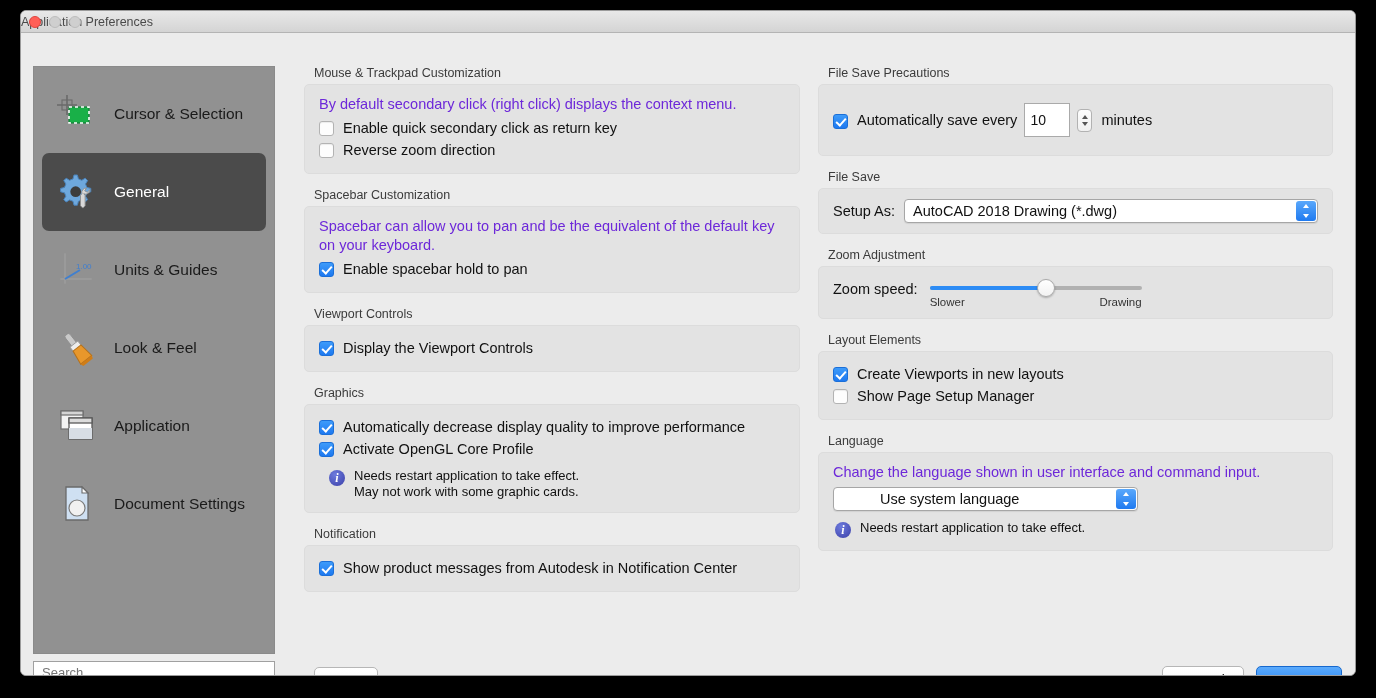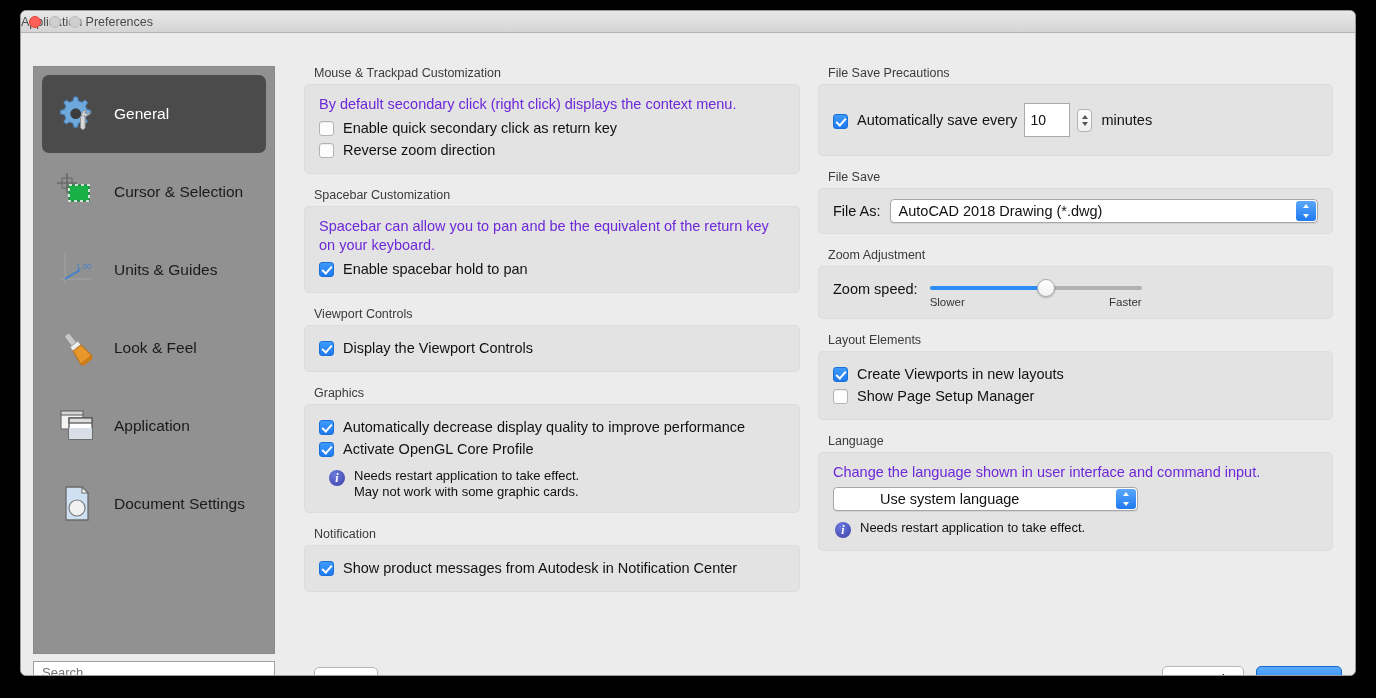--- a/index.html
+++ b/index.html
@@ -309,53 +309,53 @@
       <div class="tl tl-close"></div>
       <div class="tl tl-min"></div>
       <div class="tl tl-zoom"></div>
     </div>
     <div id="title-text">Application Preferences</div>
   </div>
 
   <div id="content">
 
     <div id="sidebar">
-
-      <div class="side-item selected">
-        <span class="side-icon">
-          <svg width="42" height="42" viewBox="0 0 42 42">
-            <g transform="translate(3,4)">
-              <path d="M15 0 l3.4 0 1 3.9 3.4 1.4 3.4-2.1 2.4 2.4 -2.1 3.4 1.4 3.4 3.9 1 0 3.4 -3.9 1 -1.4 3.4 2.1 3.4 -2.4 2.4 -3.4-2.1 -3.4 1.4 -1 3.9 -3.4 0 -1-3.9 -3.4-1.4 -3.4 2.1 -2.4-2.4 2.1-3.4 -1.4-3.4 -3.9-1 0-3.4 3.9-1 1.4-3.4 -2.1-3.4 2.4-2.4 3.4 2.1 3.4-1.4z" fill="#6ea8dd" stroke="#4a83bb" stroke-width="1"></path>
-              <circle cx="16.7" cy="16.7" r="5.4" fill="#3d3d3d"></circle>
-            </g>
-            <g transform="translate(23,17)">
-              <path d="M7.5 0 a4.6 4.6 0 0 0 -4.6 5.8 l-1.4 1.4 0 10.6 2.3 2.3 2.3-2.3 0-10.6 -1.4-1.4 a4.6 4.6 0 0 0 6.4-4.2 l-2.8 2.6 -2.6-1.4 z" fill="#d8d8d8" stroke="#8c8c8c" stroke-width="0.9"></path>
-            </g>
-          </svg>
-        </span>
-        <span class="side-label">General</span>
-      </div>
 
       <div class="side-item">
         <span class="side-icon">
           <svg width="42" height="42" viewBox="0 0 42 42">
             <g stroke="#6a6a6a" stroke-width="1.6">
               <line x1="11" y1="2" x2="11" y2="22"></line>
               <line x1="1" y1="12" x2="21" y2="12"></line>
             </g>
             <g stroke="#6a6a6a" stroke-width="1.1" fill="none">
               <rect x="6" y="7" width="10" height="10"></rect>
             </g>
             <rect x="13" y="14" width="20" height="16" fill="#19b048" stroke="#0d7a30" stroke-width="1"></rect>
             <rect x="13" y="14" width="20" height="16" fill="none" stroke="#ffffff" stroke-width="1.6" stroke-dasharray="3,3"></rect>
           </svg>
         </span>
         <span class="side-label">Cursor &amp; Selection</span>
       </div>
 
+      <div class="side-item selected">
+        <span class="side-icon">
+          <svg width="42" height="42" viewBox="0 0 42 42">
+            <g transform="translate(3,4)">
+              <path d="M15 0 l3.4 0 1 3.9 3.4 1.4 3.4-2.1 2.4 2.4 -2.1 3.4 1.4 3.4 3.9 1 0 3.4 -3.9 1 -1.4 3.4 2.1 3.4 -2.4 2.4 -3.4-2.1 -3.4 1.4 -1 3.9 -3.4 0 -1-3.9 -3.4-1.4 -3.4 2.1 -2.4-2.4 2.1-3.4 -1.4-3.4 -3.9-1 0-3.4 3.9-1 1.4-3.4 -2.1-3.4 2.4-2.4 3.4 2.1 3.4-1.4z" fill="#6ea8dd" stroke="#4a83bb" stroke-width="1"></path>
+              <circle cx="16.7" cy="16.7" r="5.4" fill="#3d3d3d"></circle>
+            </g>
+            <g transform="translate(23,17)">
+              <path d="M7.5 0 a4.6 4.6 0 0 0 -4.6 5.8 l-1.4 1.4 0 10.6 2.3 2.3 2.3-2.3 0-10.6 -1.4-1.4 a4.6 4.6 0 0 0 6.4-4.2 l-2.8 2.6 -2.6-1.4 z" fill="#d8d8d8" stroke="#8c8c8c" stroke-width="0.9"></path>
+            </g>
+          </svg>
+        </span>
+        <span class="side-label">General</span>
+      </div>
+
       <div class="side-item">
         <span class="side-icon">
           <svg width="42" height="42" viewBox="0 0 42 42">
             <g stroke="#9a9a9a" stroke-width="2" stroke-linecap="round">
               <line x1="9" y1="5" x2="9" y2="34"></line>
               <line x1="5" y1="30" x2="35" y2="30"></line>
             </g>
             <path d="M9 30 L24 21" stroke="#3f7fd0" stroke-width="2" fill="none"></path>
             <text x="20" y="20" font-family="Liberation Sans, sans-serif" font-size="8" fill="#3f7fd0">1.00</text>
           </svg>
@@ -414,21 +414,21 @@
           <span class="cb-label">Enable quick secondary click as return key</span>
         </div>
         <div class="cb-row">
           <span class="cb off"></span>
           <span class="cb-label">Reverse zoom direction</span>
         </div>
       </div>
 
       <div class="grp-title sp">Spacebar Customization</div>
       <div class="panel">
-        <div class="desc nomargin">Spacebar can allow you to pan and be the equivalent of the return key on your keyboard.</div>
+        <div class="desc nomargin">Spacebar can allow you to pan and be the equivalent of the default key on your keyboard.</div>
         <div class="cb-row">
           <span class="cb on"></span>
           <span class="cb-label">Enable spacebar hold to pan</span>
         </div>
       </div>
 
       <div class="grp-title sp">Viewport Controls</div>
       <div class="panel">
         <div class="cb-row">
           <span class="cb on"></span>
@@ -473,40 +473,40 @@
           <span class="cb-label">Automatically save every</span>
           <input class="num-input" type="text" value="10" style="">
           <span class="stepper"></span>
           <span class="unit-label">minutes</span>
         </div>
       </div>
 
       <div class="grp-title sp">File Save</div>
       <div class="panel">
         <div class="saveas-row">
-          <span class="saveas-label">File As:</span>
+          <span class="saveas-label">Setup As:</span>
           <div class="popup" style="flex:1;">
             <span class="popup-value">AutoCAD 2018 Drawing (*.dwg)</span>
             <span class="popup-arrows"></span>
           </div>
         </div>
       </div>
 
       <div class="grp-title sp">Zoom Adjustment</div>
       <div class="panel">
         <div class="slider-row">
           <span class="slider-label">Zoom speed:</span>
           <div class="slider-wrap">
             <div class="track">
               <div class="track-fill" id="slider-fill" style="width: 55%;"></div>
               <div class="knob" id="slider-knob" style="left: 55%;"></div>
             </div>
             <div class="slider-ends">
               <span>Slower</span>
-              <span>Faster</span>
+              <span>Drawing</span>
             </div>
           </div>
         </div>
       </div>
 
       <div class="grp-title sp">Layout Elements</div>
       <div class="panel">
         <div class="cb-row">
           <span class="cb on"></span>
           <span class="cb-label">Create Viewports in new layouts</span>

